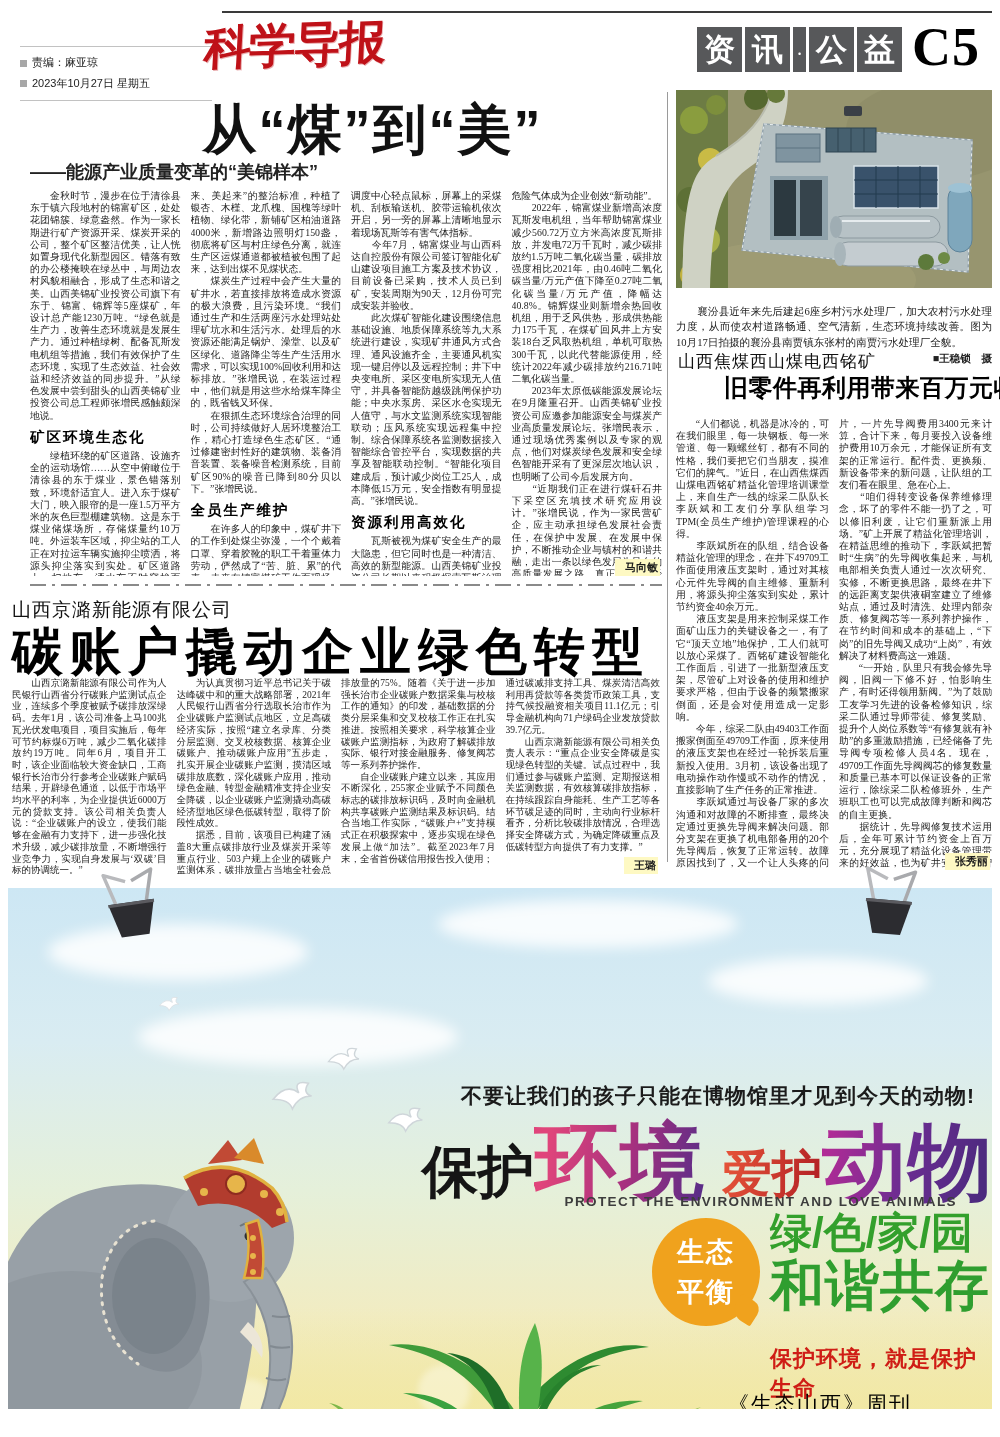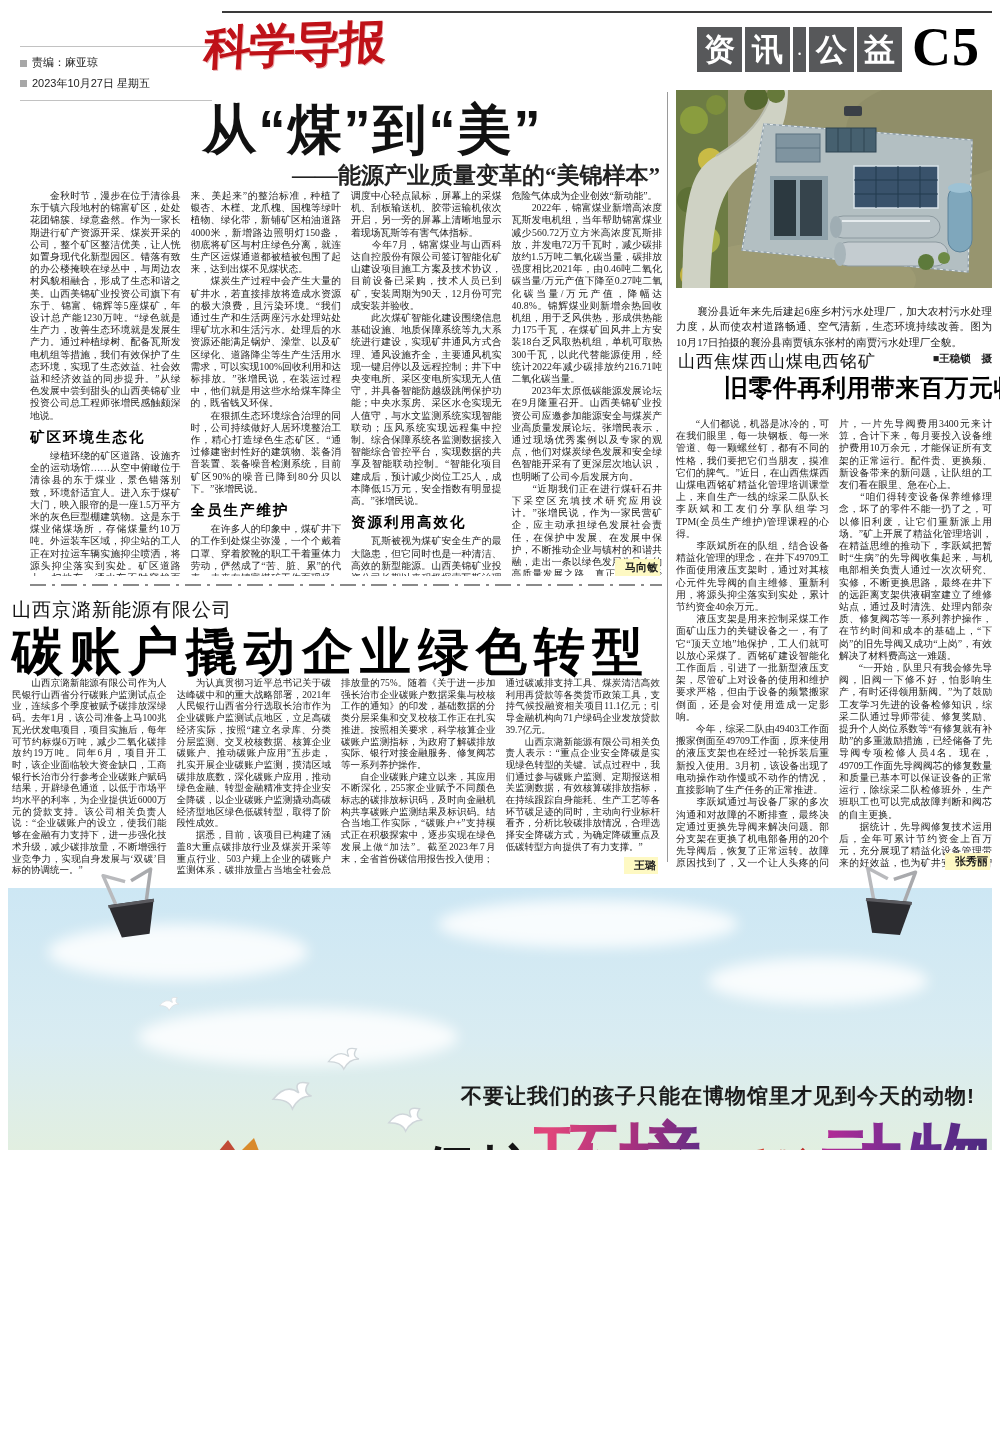--- a/index.html
+++ b/index.html
@@ -1,16 +1,16 @@
 <!DOCTYPE html>
 <html><head>
 <meta charset="utf-8">
 <style>
   html,body{margin:0;padding:0;background:#ffffff;}
-  .page{position:relative;width:1000px;height:1150px;background:#fff;overflow:hidden;
+  .page{position:relative;width:1000px;height:1409px;background:#fff;overflow:hidden;
         font-family:"Liberation Serif","DejaVu Serif",serif;color:#1d1d1d;}
 
   
   .hdr-rule{position:absolute;left:222px;top:11px;width:770px;height:2px;background:#3a3a3a;}
   .hdr-left{position:absolute;left:20px;top:46px;width:192px;border-top:1px solid #c2c2c2;
             border-bottom:1px solid #c2c2c2;padding:5px 0 6px;font-size:11px;color:#222;
             font-family:"Liberation Sans","DejaVu Sans",sans-serif;line-height:1.9;}
   .sq{display:inline-block;width:7px;height:7px;background:#a7a7a7;margin-right:5px;vertical-align:middle;}
   .masthead{position:absolute;left:204px;top:14px;font-size:47px;font-weight:700;color:#bf1118;
             letter-spacing:-2px;transform:rotate(-2deg) skewX(-5deg);
@@ -20,22 +20,22 @@
            justify-content:center;font-size:31px;font-weight:700;
            font-family:"Liberation Sans","DejaVu Sans",sans-serif;}
   .sec-dot{width:13px;height:45px;background:#57585a;color:#fff;display:flex;align-items:flex-end;
            justify-content:center;font-size:20px;padding-bottom:6px;box-sizing:border-box;}
   .pageno{position:absolute;left:912px;top:16px;font-size:54px;font-weight:700;letter-spacing:1px;color:#000;}
 
   
   .m-headline{position:absolute;left:30px;top:94px;width:630px;text-align:center;padding-left:55px;
               font-size:54px;font-weight:900;letter-spacing:2px;color:#111;
               font-family:"Liberation Sans","DejaVu Sans",sans-serif;box-sizing:border-box;}
-  .m-subtitle{position:absolute;left:30px;top:160px;width:630px;text-align:right;font-size:23px;
-              font-weight:600;color:#222;font-family:Liberation Serif, serif;}
+  .m-subtitle{position:absolute;left:30px;top:160px;width:630px;text-align:left;font-size:18px;
+              font-weight:600;color:#222;font-family:Liberation Sans, sans-serif;}
   .cols{position:absolute;display:flex;gap:10px;}
   .cols .col{flex:1;overflow:hidden;text-align:justify;font-size:9.8px;line-height:12.2px;color:#222;}
   .col p{margin:0;}
   .subhd{font-family:"Liberation Sans","DejaVu Sans",sans-serif;font-weight:700;font-size:14.5px;
          letter-spacing:2px;margin:9px 0 7px;color:#000;}
   .m-cols{left:30px;top:190px;width:632px;height:386px;}
   .byline{position:absolute;right:2px;bottom:0;font-weight:700;font-size:11px;background:#fef9c3;padding:1px 2px 1px 10px;}
   .dashline{position:absolute;left:30px;top:584px;width:632px;height:2px;
             background-image:repeating-linear-gradient(to right,#8a8a8a 0 16px,transparent 16px 22px,#8a8a8a 22px 25px,transparent 25px 31px);}
 
@@ -81,21 +81,21 @@
     .t2{background:linear-gradient(100deg,#e0457b 10%,#a6307f 55%,#5c2d87 95%);
         -webkit-background-clip:text;background-clip:text;color:transparent;}
     .t3{background:linear-gradient(100deg,#e8563a,#b01e23);
         -webkit-background-clip:text;background-clip:text;color:transparent;}
     .t4{background:linear-gradient(100deg,#b12b96 5%,#6a2d91 50%,#4a2a7d 95%);
         -webkit-background-clip:text;background-clip:text;color:transparent;}
   }
   .ad-english{position:absolute;right:35px;top:306px;font-weight:700;font-size:13.5px;
               letter-spacing:1.4px;color:#3d3d3d;font-family:Liberation Sans, sans-serif;}
   .badge{position:absolute;left:644px;top:330px;width:108px;height:108px;border-radius:50%;
-         background:#f0a21d;color:#fff;display:flex;flex-direction:row;align-items:flex-end;
+         background:#f0a21d;color:#fff;display:flex;flex-direction:column;align-items:center;
          justify-content:center;font-family:"Liberation Sans","DejaVu Sans",sans-serif;
          font-weight:900;font-size:27px;line-height:1.2;letter-spacing:2px;gap:8px;}
   .badge::after{content:"";position:absolute;right:2px;bottom:4px;width:24px;height:24px;
                 background:#f0a21d;transform:rotate(32deg);border-radius:2px 10px 2px 14px;z-index:-0;}
   .ad-green{position:absolute;left:762px;top:322px;width:224px;text-align:left;
             font-family:"Liberation Sans","DejaVu Sans",sans-serif;}
   .g1{font-size:42px;font-weight:700;color:#33a02c;line-height:1.1;}
   .g2{font-size:54px;font-weight:900;color:#2f9e2f;line-height:1.1;letter-spacing:1px;}
   .g3{font-size:22px;font-weight:700;color:#cf1d15;margin-top:28px;letter-spacing:1px;
       font-family:"Liberation Serif","DejaVu Serif",serif;}

